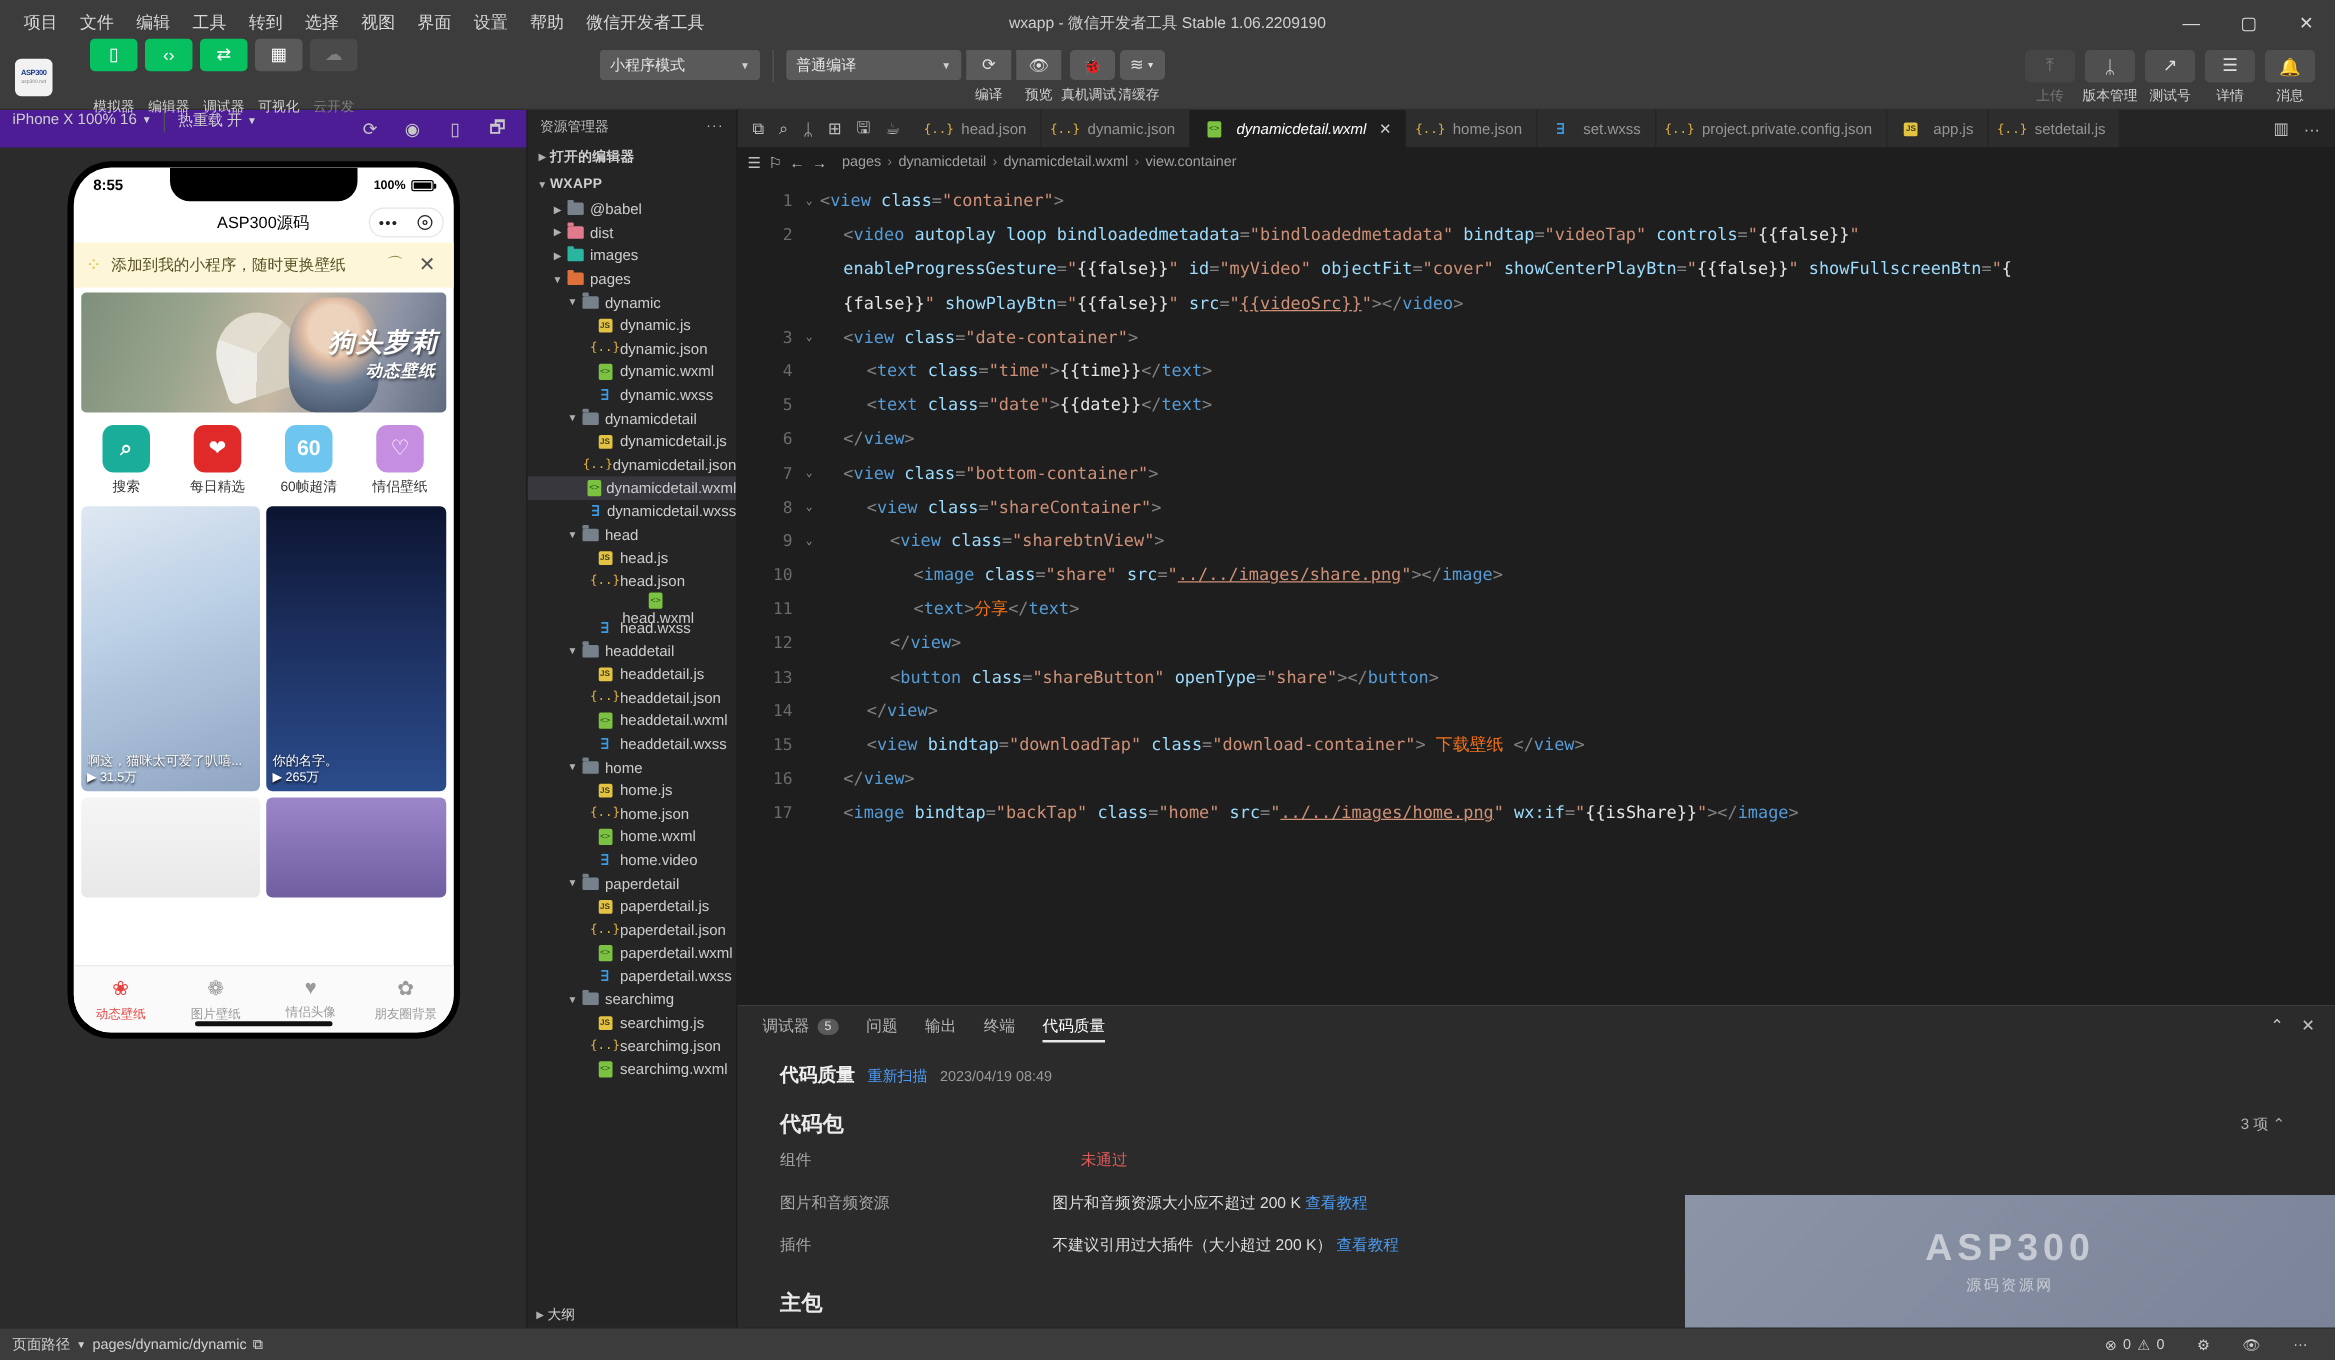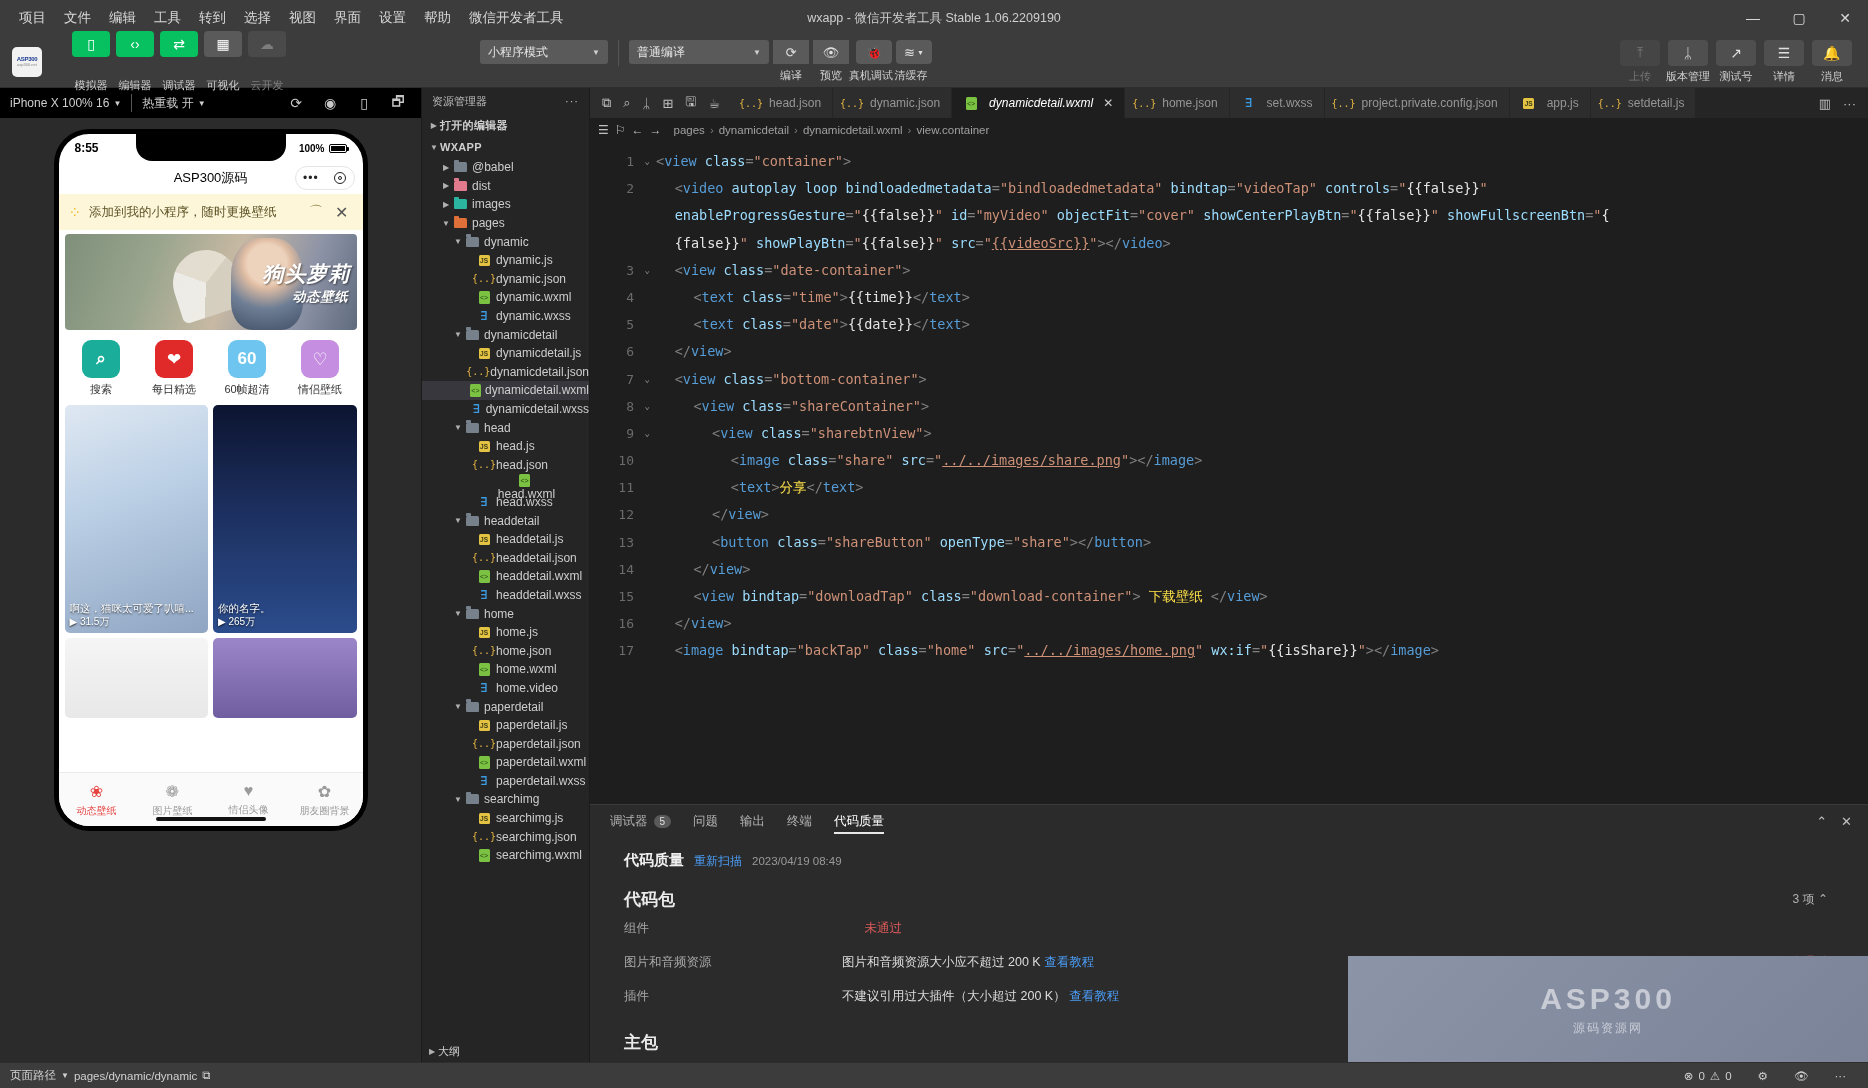--- a/index.html
+++ b/index.html
@@ -45,21 +45,21 @@
                justify-content:center; color:#dedede; font-size:14px; }
   .rbtn .lb { font-size:11px; margin-top:3px; color:#d0d0d0; white-space:nowrap; }
   .rbtn.dim .bx3 { background:#454545; color:#777; }
   .rbtn.dim .lb { color:#777; }
 
   
   #main { display:flex; height:calc(1088px - 36px - 52px - 26px); }
 
   
   #sim-col { width:422px; background:#2b2b2b; display:flex; flex-direction:column; border-right:1px solid #1b1b1b; }
-  #sim-bar { height:30px; display:flex; align-items:center; background:#000000; font-size:12px; color:#cfcfcf; }
+  #sim-bar { height:30px; display:flex; align-items:flex-start; background:#4c1d95; font-size:12px; color:#cfcfcf; }
   #sim-bar .seg { padding:0 10px; display:flex; align-items:center; gap:4px; white-space:nowrap;}
   #sim-bar .vsep { width:1px; height:18px; background:#555; }
   #sim-bar .icons { margin-left:auto; display:flex; gap:0; padding-right:6px; }
   #sim-bar .ic { width:34px; height:30px; display:flex; align-items:center; justify-content:center; color:#c8c8c8; font-size:14px;}
   #sim-stage { flex:1; display:flex; justify-content:center; padding-top:12px; }
 
   .phone { width:312px; height:700px; background:#000; border-radius:34px; padding:4px; position:relative;
            box-shadow:0 0 0 1px #000; }
   .screen { width:100%; height:100%; background:#fff; border-radius:30px; overflow:hidden; position:relative; }
   .notch { position:absolute; top:0; left:50%; transform:translateX(-50%); width:150px; height:27px;
@@ -150,21 +150,21 @@
   #code-area { flex:1; display:flex; overflow:hidden; position:relative; }
   #code-scroll { flex:1; overflow:hidden; display:flex; }
   #gutter { width:66px; flex:none; text-align:right; padding-top:6px; color:#6b6b6b;
             font-family:"DejaVu Sans Mono","Liberation Mono",monospace; font-size:13px; }
   .gl { height:27.2px; line-height:27.2px; padding-right:22px; position:relative; }
   .gl .fold { position:absolute; right:6px; color:#9a9a9a; font-size:9px; }
   #code { flex:1; padding-top:6px; font-family:"DejaVu Sans Mono","Liberation Mono",monospace; font-size:13.5px;
           line-height:27.2px; white-space:pre-wrap; color:#d4d4d4; overflow:hidden; padding-right:10px;}
   .ln { height:27.2px; }
   .tag{color:#569cd6;} .attr{color:#9cdcfe;} .str{color:#ce9178;} .pun{color:#808080;}
-  .brc{color:#e5e5e5;} .txtc{color:#fde047;} .lnk{color:#ce9178; text-decoration:underline;}
+  .brc{color:#e5e5e5;} .txtc{color:#f97316;} .lnk{color:#ce9178; text-decoration:underline;}
   .ind1{padding-left:2.3ch;} .ind2{padding-left:4.6ch;} .ind3{padding-left:6.9ch;} .ind4{padding-left:9.2ch;}
 
   
   #bottom { height:258px; background:#2b2b2b; border-top:1px solid #3a3a3a; display:flex; flex-direction:column; }
   #bt-tabs { height:32px; display:flex; align-items:center; padding-left:20px; gap:22px; position:relative; }
   .bt { font-size:12.5px; color:#b4b4b4; display:flex; align-items:center; gap:6px; height:32px; position:relative;}
   .bt.active { color:#fff; }
   .bt.active:after { content:""; position:absolute; left:0; right:0; bottom:3px; height:2px; background:#e8e8e8; }
   .badge { background:#5a5a5a; color:#e0e0e0; font-size:10px; border-radius:9px; padding:1px 6px; }
   #bt-tabs .acts { margin-left:auto; display:flex; gap:14px; padding-right:16px; color:#c0c0c0; font-size:13px;}

